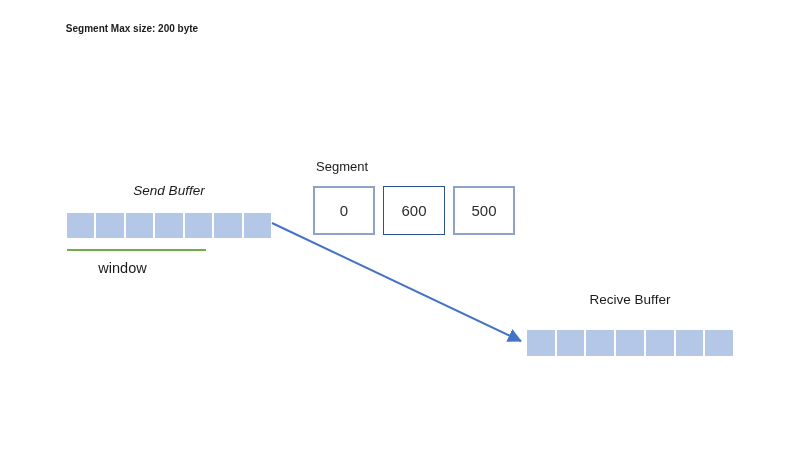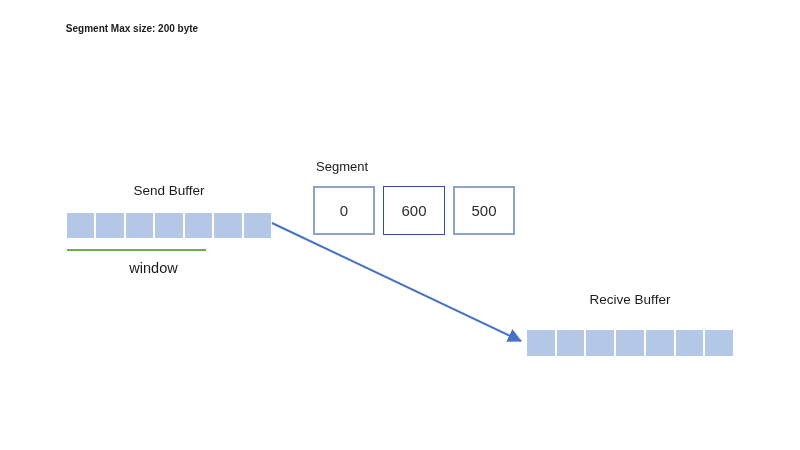--- a/index.html
+++ b/index.html
@@ -17,25 +17,25 @@
   }
   .abs{position:absolute;}
   
   .header-note{left:33px;top:20px;width:198px;text-align:center;font-size:10px;line-height:18px;font-weight:bold;}
   
   .cell-row{display:flex;gap:2px;}
   .cell{flex:1 1 auto;background:var(--cell-fill);}
   .send-row{left:67px;top:213px;width:204px;height:25px;}
   .recv-row{left:527px;top:330px;width:206px;height:26px;}
   .buffer-label{font-size:13.5px;text-align:center;}
-  .send-label{left:67px;top:183px;width:204px;}
+  .send-label{left:67px;top:183px;width:204px;font-style:italic;}
   .recv-label{left:527px;top:292px;width:206px;}
   
   .window-line{left:67px;top:249px;width:139px;height:2px;background:var(--window-line);}
-  .window-label{left:84px;top:260px;width:139px;text-align:center;font-size:14.5px;}
+  .window-label{left:53px;top:260px;width:139px;text-align:center;font-size:14.5px;}
   
   .segment-label{left:316px;top:159px;font-size:13px;}
   .segment-row{left:313px;top:186px;display:flex;gap:8px;}
   .seg-box{width:62px;height:49px;box-sizing:border-box;background:#fff;
     display:flex;align-items:center;justify-content:center;font-size:15px;color:#2d2d2d;}
   .seg-box.dark{border:1.5px solid var(--box-border-dark);}
   .seg-box.light{border:2px solid var(--box-border-light);}
   
   .arrow-svg{left:268px;top:218px;width:264px;height:132px;overflow:visible;}
 </style>

